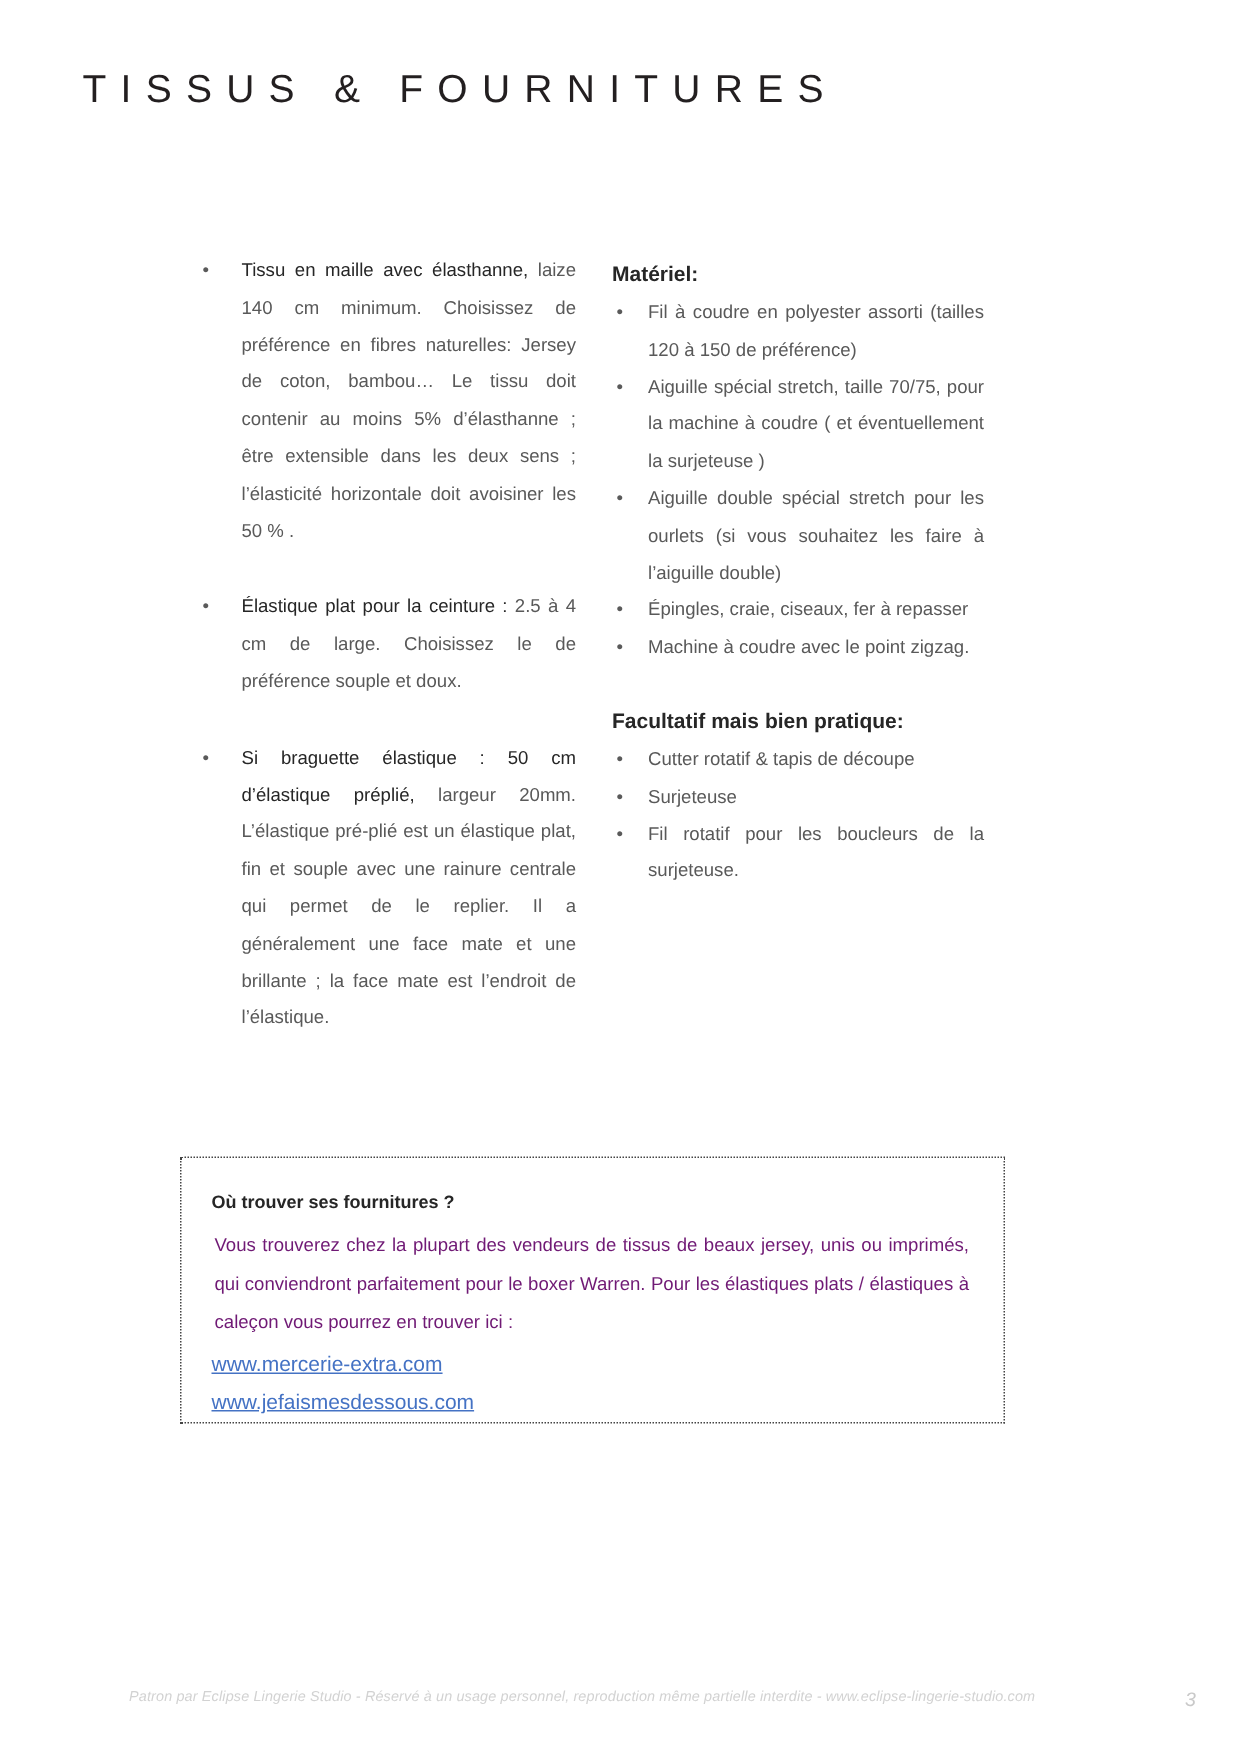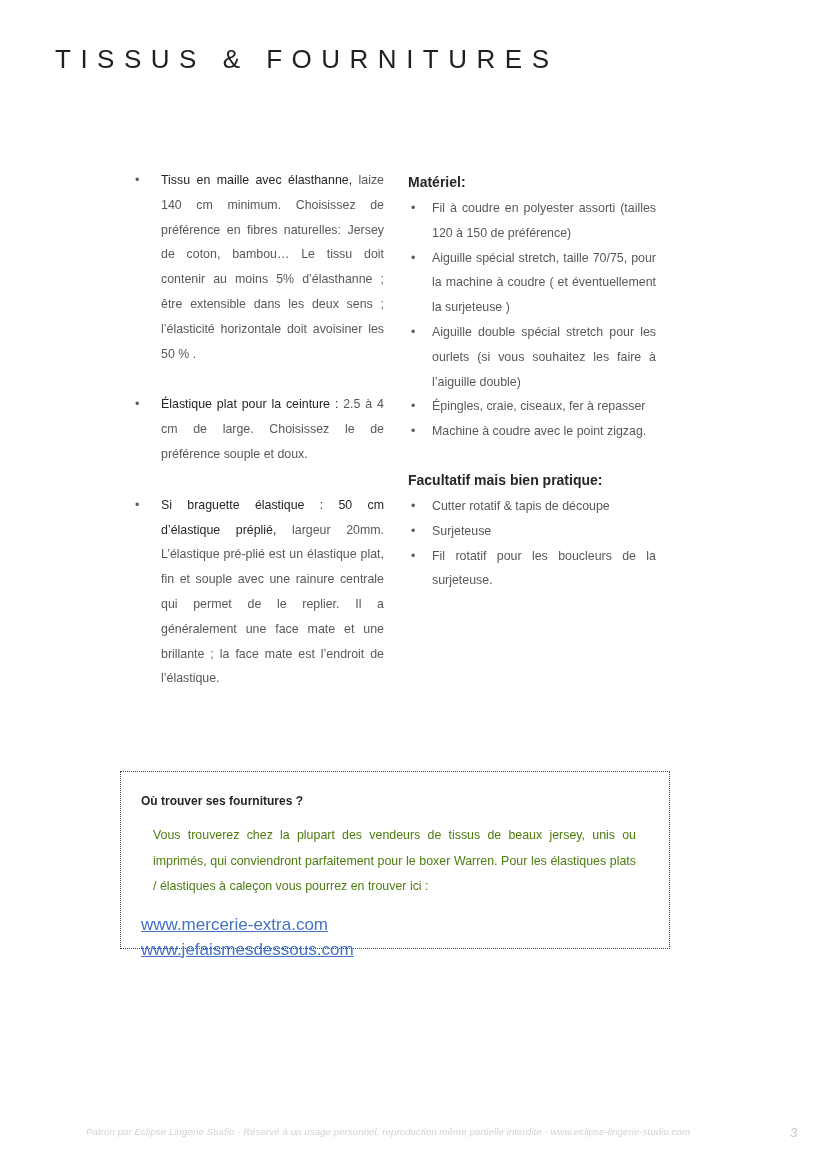--- a/index.html
+++ b/index.html
@@ -114,29 +114,29 @@
     padding: 19px 21px 0 20px;
   }
   .infobox h3 {
     margin: 0 0 7px 0;
     font-size: 12px;
     line-height: 20px;
     font-weight: bold;
     color: #262626;
   }
   .infobox p {
-    margin: 12px;
+    margin: 2px;
     font-size: 12.4px;
     line-height: 25.5px;
-    color: #4d7c0f;
+    color: #701a75;
     text-align: justify;
   }
   .infobox a {
     display: block;
-    font-size: 17px;
+    font-size: 14px;
     line-height: 25.5px;
     color: #4472c4;
     text-decoration: underline;
   }
 
   
   .footer {
     position: absolute;
     left: 0;
     top: 1126px;

